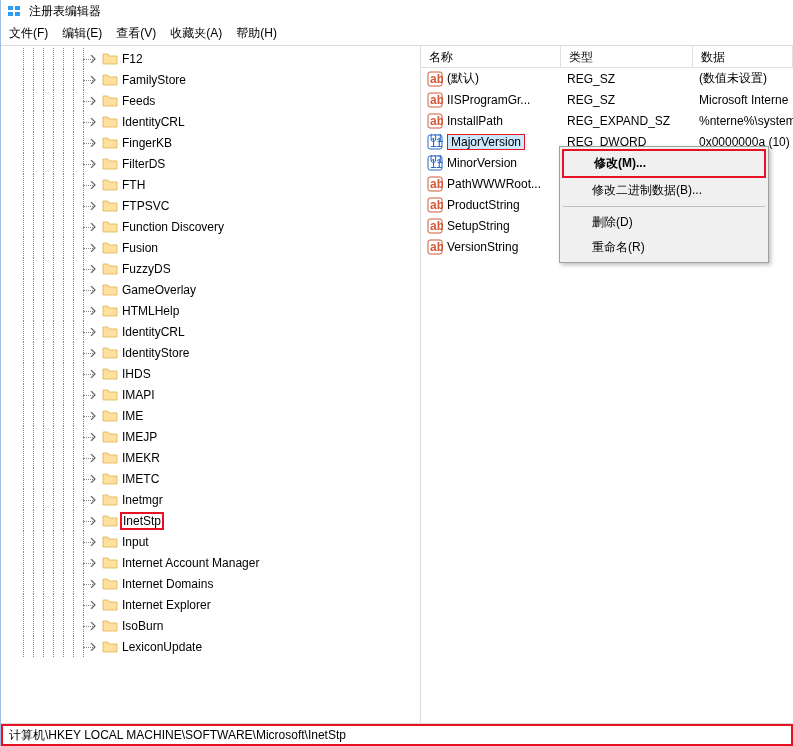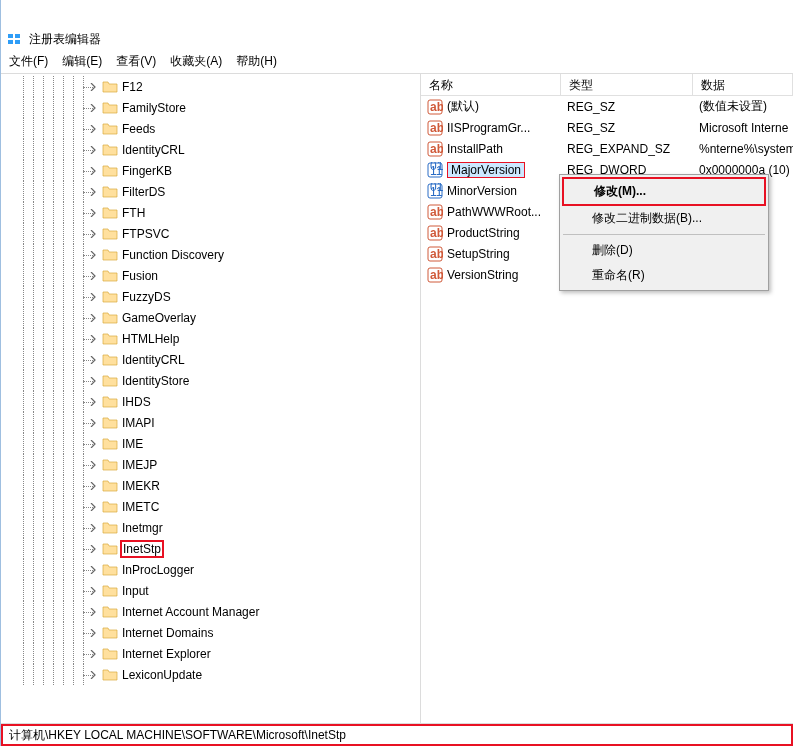--- a/index.html
+++ b/index.html
@@ -1,18 +1,18 @@
 <!DOCTYPE html>
 <html><head>
 <meta charset="utf-8">
 <style>
   * { box-sizing: border-box; margin: 0; padding: 0; font-family: "Microsoft YaHei", "SimSun", Tahoma, sans-serif; font-size: 12px; }
   body { background: #fff; width: 793px; height: 746px; overflow: hidden; position: relative; }
   .window { width: 793px; height: 746px; display: flex; flex-direction: column; border-left: 1px solid #9fbfe0; }
-  .titlebar { display: flex; align-items: center; height: 22px; padding: 2px 6px; background: #fff; margin-top: 28px; }
+  .titlebar { display: flex; align-items: center; height: 22px; padding: 2px 6px; background: #fff; }
   .titlebar .icon { width: 16px; height: 16px; margin-right: 6px; }
   .titlebar .title { color: #000; }
   .menubar { display: flex; gap: 14px; padding: 3px 8px; background: #fff; user-select: none; }
   .menubar span { color: #000; cursor: default; }
   .content { flex: 1; display: flex; border-top: 1px solid #dcdcdc; border-bottom: 1px solid #dcdcdc; overflow: hidden; }
   .tree-pane { width: 420px; position: relative; overflow: hidden; border-right: 1px solid #dcdcdc; }
   .tree-scroll { position: absolute; inset: 0; overflow-y: scroll; overflow-x: hidden; }
   .tree { padding-top: 2px; }
   .tree-row { display: flex; align-items: center; height: 21px; position: relative; padding-left: 86px; }
   .tree-lines { position: absolute; left: 0; top: 0; bottom: 0; width: 86px; }
@@ -567,41 +567,20 @@
                 <div class="hline" style="left: 82px;"></div>
               </div>
               <span class="expander">
                 <svg width="8" height="8" viewBox="0 0 8 8">
                   <path d="M2 0 L6 4 L2 8" fill="none" stroke="#666" stroke-width="1.2"></path>
                 </svg>
               </span>
               <svg class="folder" viewBox="0 0 16 16">
                 <path d="M1 3 h5 l1 2 h8 v8 h-14 z" fill="#ffe09e" stroke="#d9a93e" stroke-width="0.7"></path>
               </svg>
-              <span class="tree-label">InProcLogger</span>
-            </div>
-            <div class="tree-row">
-              <div class="tree-lines">
-                <div class="vline" style="left: 22px;"></div>
-                <div class="vline" style="left: 32px;"></div>
-                <div class="vline" style="left: 42px;"></div>
-                <div class="vline" style="left: 52px;"></div>
-                <div class="vline" style="left: 62px;"></div>
-                <div class="vline" style="left: 72px;"></div>
-                <div class="vline" style="left: 82px;"></div>
-                <div class="hline" style="left: 82px;"></div>
-              </div>
-              <span class="expander">
-                <svg width="8" height="8" viewBox="0 0 8 8">
-                  <path d="M2 0 L6 4 L2 8" fill="none" stroke="#666" stroke-width="1.2"></path>
-                </svg>
-              </span>
-              <svg class="folder" viewBox="0 0 16 16">
-                <path d="M1 3 h5 l1 2 h8 v8 h-14 z" fill="#ffe09e" stroke="#d9a93e" stroke-width="0.7"></path>
-              </svg>
               <span class="tree-label">Input</span>
             </div>
             <div class="tree-row">
               <div class="tree-lines">
                 <div class="vline" style="left: 22px;"></div>
                 <div class="vline" style="left: 32px;"></div>
                 <div class="vline" style="left: 42px;"></div>
                 <div class="vline" style="left: 52px;"></div>
                 <div class="vline" style="left: 62px;"></div>
                 <div class="vline" style="left: 72px;"></div>
@@ -652,20 +631,41 @@
               </div>
               <span class="expander">
                 <svg width="8" height="8" viewBox="0 0 8 8">
                   <path d="M2 0 L6 4 L2 8" fill="none" stroke="#666" stroke-width="1.2"></path>
                 </svg>
               </span>
               <svg class="folder" viewBox="0 0 16 16">
                 <path d="M1 3 h5 l1 2 h8 v8 h-14 z" fill="#ffe09e" stroke="#d9a93e" stroke-width="0.7"></path>
               </svg>
               <span class="tree-label">Internet Explorer</span>
+            </div>
+            <div class="tree-row">
+              <div class="tree-lines">
+                <div class="vline" style="left: 22px;"></div>
+                <div class="vline" style="left: 32px;"></div>
+                <div class="vline" style="left: 42px;"></div>
+                <div class="vline" style="left: 52px;"></div>
+                <div class="vline" style="left: 62px;"></div>
+                <div class="vline" style="left: 72px;"></div>
+                <div class="vline" style="left: 82px;"></div>
+                <div class="hline" style="left: 82px;"></div>
+              </div>
+              <span class="expander">
+                <svg width="8" height="8" viewBox="0 0 8 8">
+                  <path d="M2 0 L6 4 L2 8" fill="none" stroke="#666" stroke-width="1.2"></path>
+                </svg>
+              </span>
+              <svg class="folder" viewBox="0 0 16 16">
+                <path d="M1 3 h5 l1 2 h8 v8 h-14 z" fill="#ffe09e" stroke="#d9a93e" stroke-width="0.7"></path>
+              </svg>
+              <span class="tree-label">IsoBurn</span>
             </div>
             <div class="tree-row">
               <div class="tree-lines">
                 <div class="vline" style="left: 22px;"></div>
                 <div class="vline" style="left: 32px;"></div>
                 <div class="vline" style="left: 42px;"></div>
                 <div class="vline" style="left: 52px;"></div>
                 <div class="vline" style="left: 62px;"></div>
                 <div class="vline" style="left: 72px;"></div>
                 <div class="vline" style="left: 82px;"></div>

